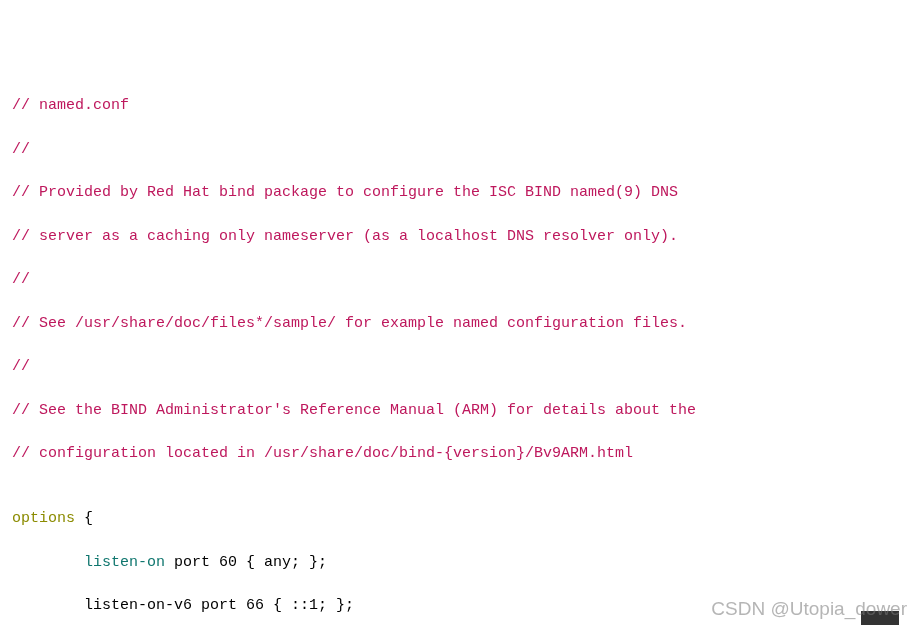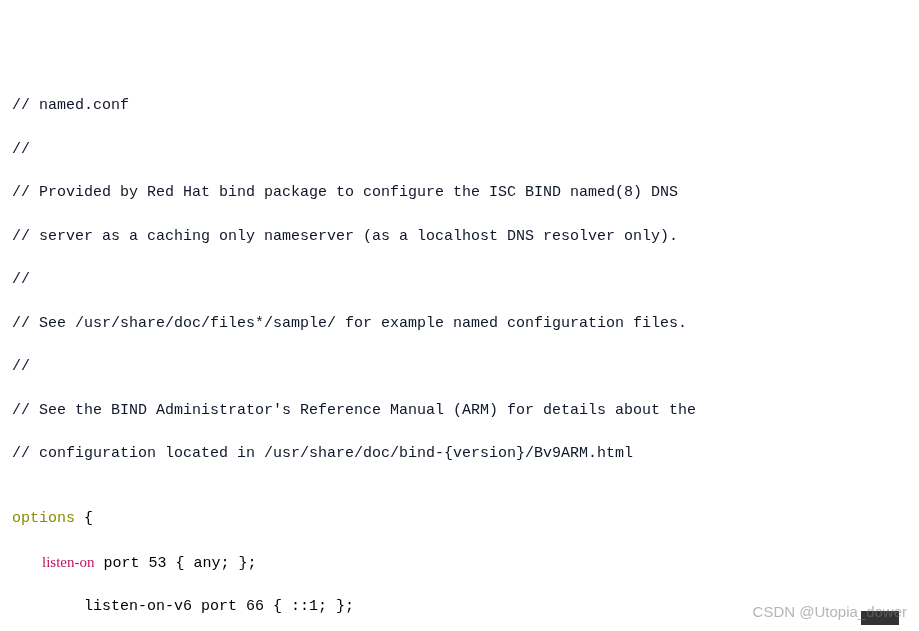--- a/index.html
+++ b/index.html
@@ -13,69 +13,68 @@
       font-size: 15px;
       line-height: 1.45;
       padding: 8px 12px;
       white-space: pre;
       overflow: hidden;
       width: 919px;
       height: 631px;
       position: relative;
     }
     .comment {
-      color: #0f172a;
+      color: #be185d;
     }
     .keyword {
       color: #8b8b00;
     }
     .highlight-listen {
-      color: #be185d;
-      font-family: Liberation Serif, serif;
+      color: #0f766e;
     }
     .normal {
       color: #000000;
     }
     .watermark {
       position: absolute;
       bottom: 8px;
       right: 12px;
       color: rgba(120,120,120,0.55);
       font-family: Arial, sans-serif;
-      font-size: 15px;
+      font-size: 19px;
     }
     .dark-block {
       position: absolute;
       bottom: 6px;
       right: 20px;
       width: 38px;
       height: 14px;
       background: #333;
     }
     .line {
       display: block;
     }
   </style>
 </head>
 <body>
 
 
 
 <span class="line comment">// named.conf</span>
 <span class="line comment">//</span>
-<span class="line comment">// Provided by Red Hat bind package to configure the ISC BIND named(8) DNS</span>
+<span class="line comment">// Provided by Red Hat bind package to configure the ISC BIND named(9) DNS</span>
 <span class="line comment">// server as a caching only nameserver (as a localhost DNS resolver only).</span>
 <span class="line comment">//</span>
 <span class="line comment">// See /usr/share/doc/files*/sample/ for example named configuration files.</span>
 <span class="line comment">//</span>
 <span class="line comment">// See the BIND Administrator's Reference Manual (ARM) for details about the</span>
 <span class="line comment">// configuration located in /usr/share/doc/bind-{version}/Bv9ARM.html</span>
 <span class="line"></span>
 <span class="line"><span class="keyword">options</span><span class="normal"> {</span></span>
-<span class="line"><span class="highlight-listen">        listen-on</span><span class="normal"> port 53 { any; };</span></span>
+<span class="line"><span class="highlight-listen">        listen-on</span><span class="normal"> port 60 { any; };</span></span>
 <span class="line normal">        listen-on-v6 port 66 { ::1; };</span>
 
 
 
 
 
 
 
 <span class="line"></span>
 

